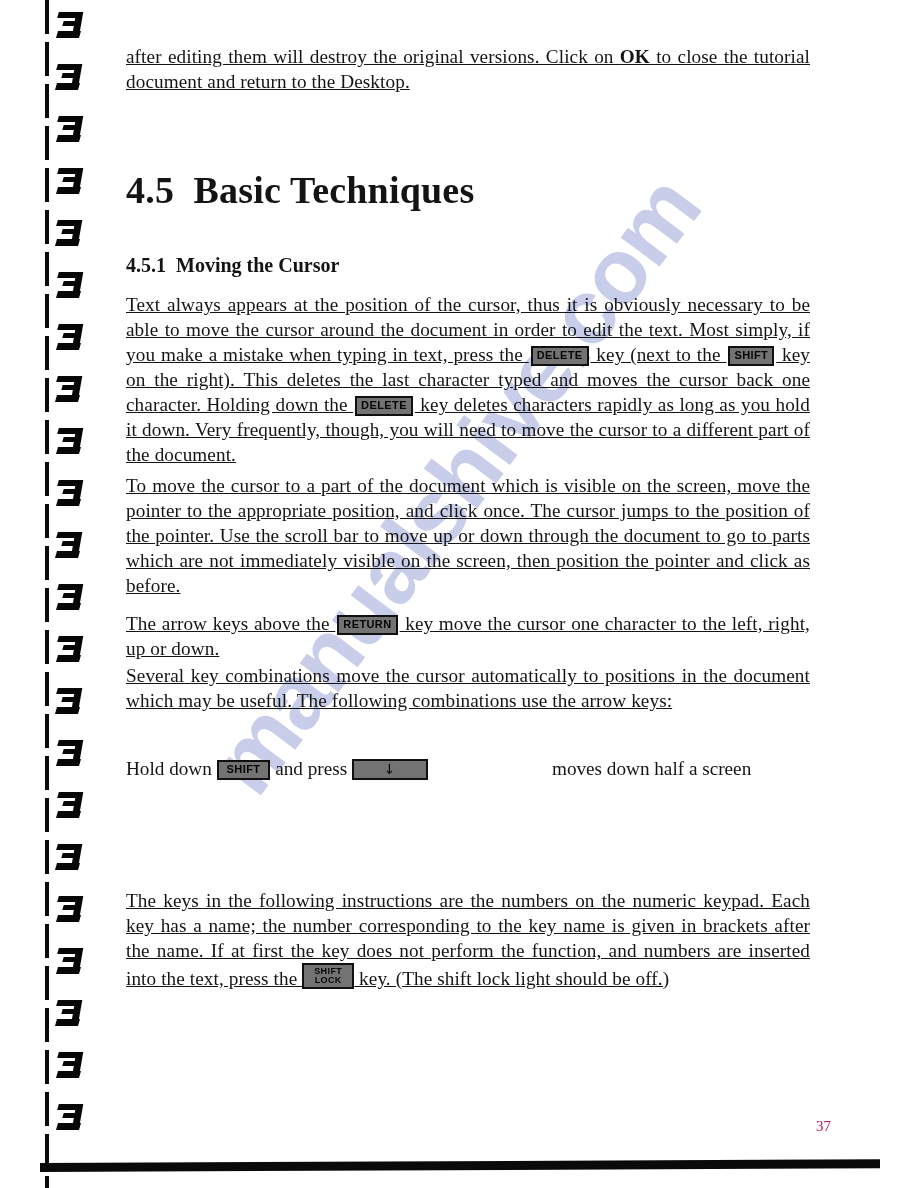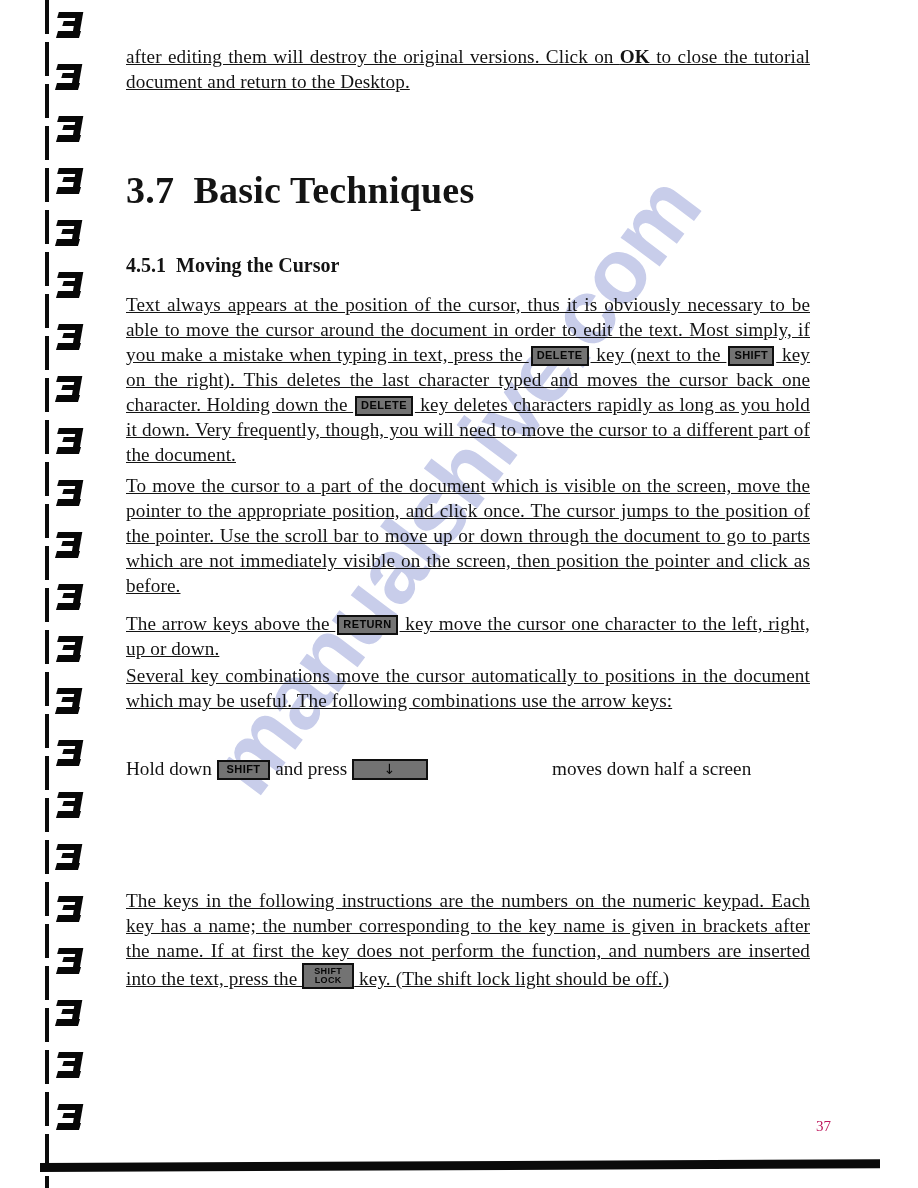--- a/index.html
+++ b/index.html
@@ -352,21 +352,21 @@
   </div>
 
   <div id="watermark">
     <div class="wm-text">manualshive.com</div>
   </div>
 
   <div id="content">
 
     <p class="para" id="intro"><span>after editing them will destroy the original versions. Click on </span><span class="bold">OK</span><span> to close the tutorial document and return to the Desktop.</span></p>
 
-    <h2 id="chapter-heading"><span>3.7</span><span>&nbsp;&nbsp;</span><span>Basic Techniques</span></h2>
+    <h2 id="chapter-heading"><span>4.5</span><span>&nbsp;&nbsp;</span><span>Basic Techniques</span></h2>
 
     <h3 id="section-heading"><span>4.5.1</span><span>&nbsp;&nbsp;</span><span>Moving the Cursor</span></h3>
 
     <p class="para" id="p1"><span>Text always appears at the position of the cursor, thus it is obviously necessary to be able to move the cursor around the document in order to edit the text. Most simply, if you make a mistake when typing in text, press the </span><span class="keycap inline">DELETE</span><span> key (next to the </span><span class="keycap inline">SHIFT</span><span> key on the right). This deletes the last character typed and moves the cursor back one character. Holding down the </span><span class="keycap inline">DELETE</span><span> key deletes characters rapidly as long as you hold it down. Very frequently, though, you will need to move the cursor to a different part of the document.</span></p>
 
     <p class="para" id="p2">To move the cursor to a part of the document which is visible on the screen, move the pointer to the appropriate position, and click once. The cursor jumps to the position of the pointer. Use the scroll bar to move up or down through the document to go to parts which are not immediately visible on the screen, then position the pointer and click as before.</p>
 
     <p class="para" id="p3"><span>The arrow keys above the </span><span class="keycap inline">RETURN</span><span> key move the cursor one character to the left, right, up or down.</span></p>
 
     <p class="para" id="p4">Several key combinations move the cursor automatically to positions in the document which may be useful. The following combinations use the arrow keys:</p>

